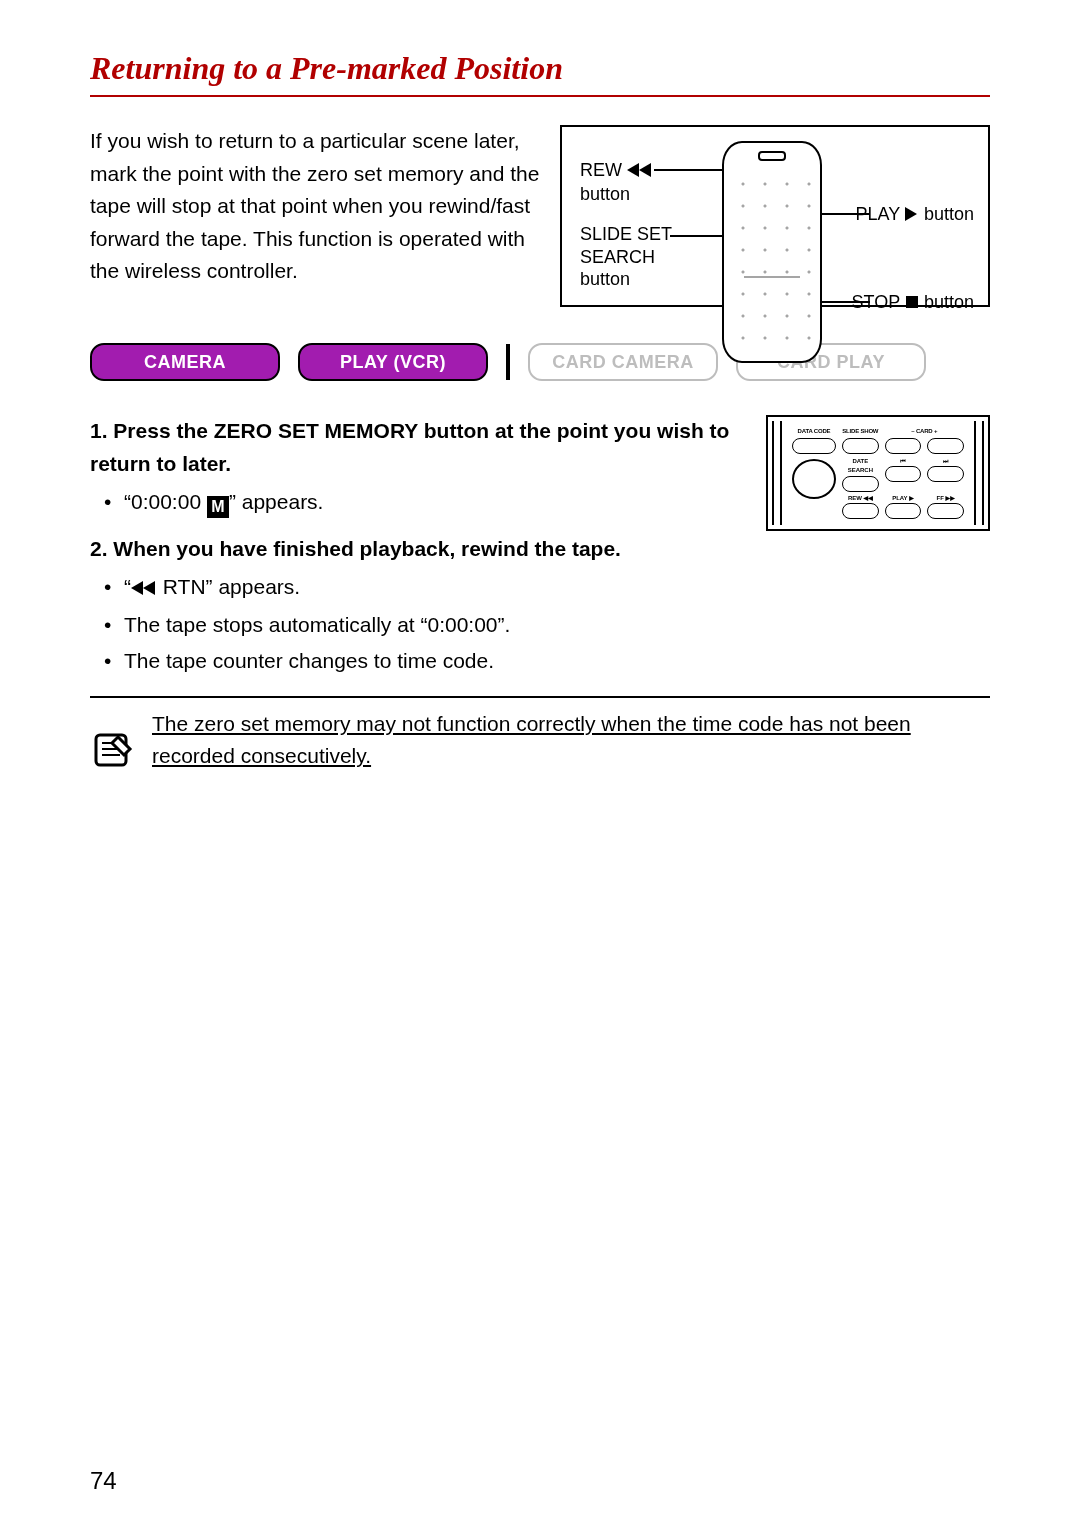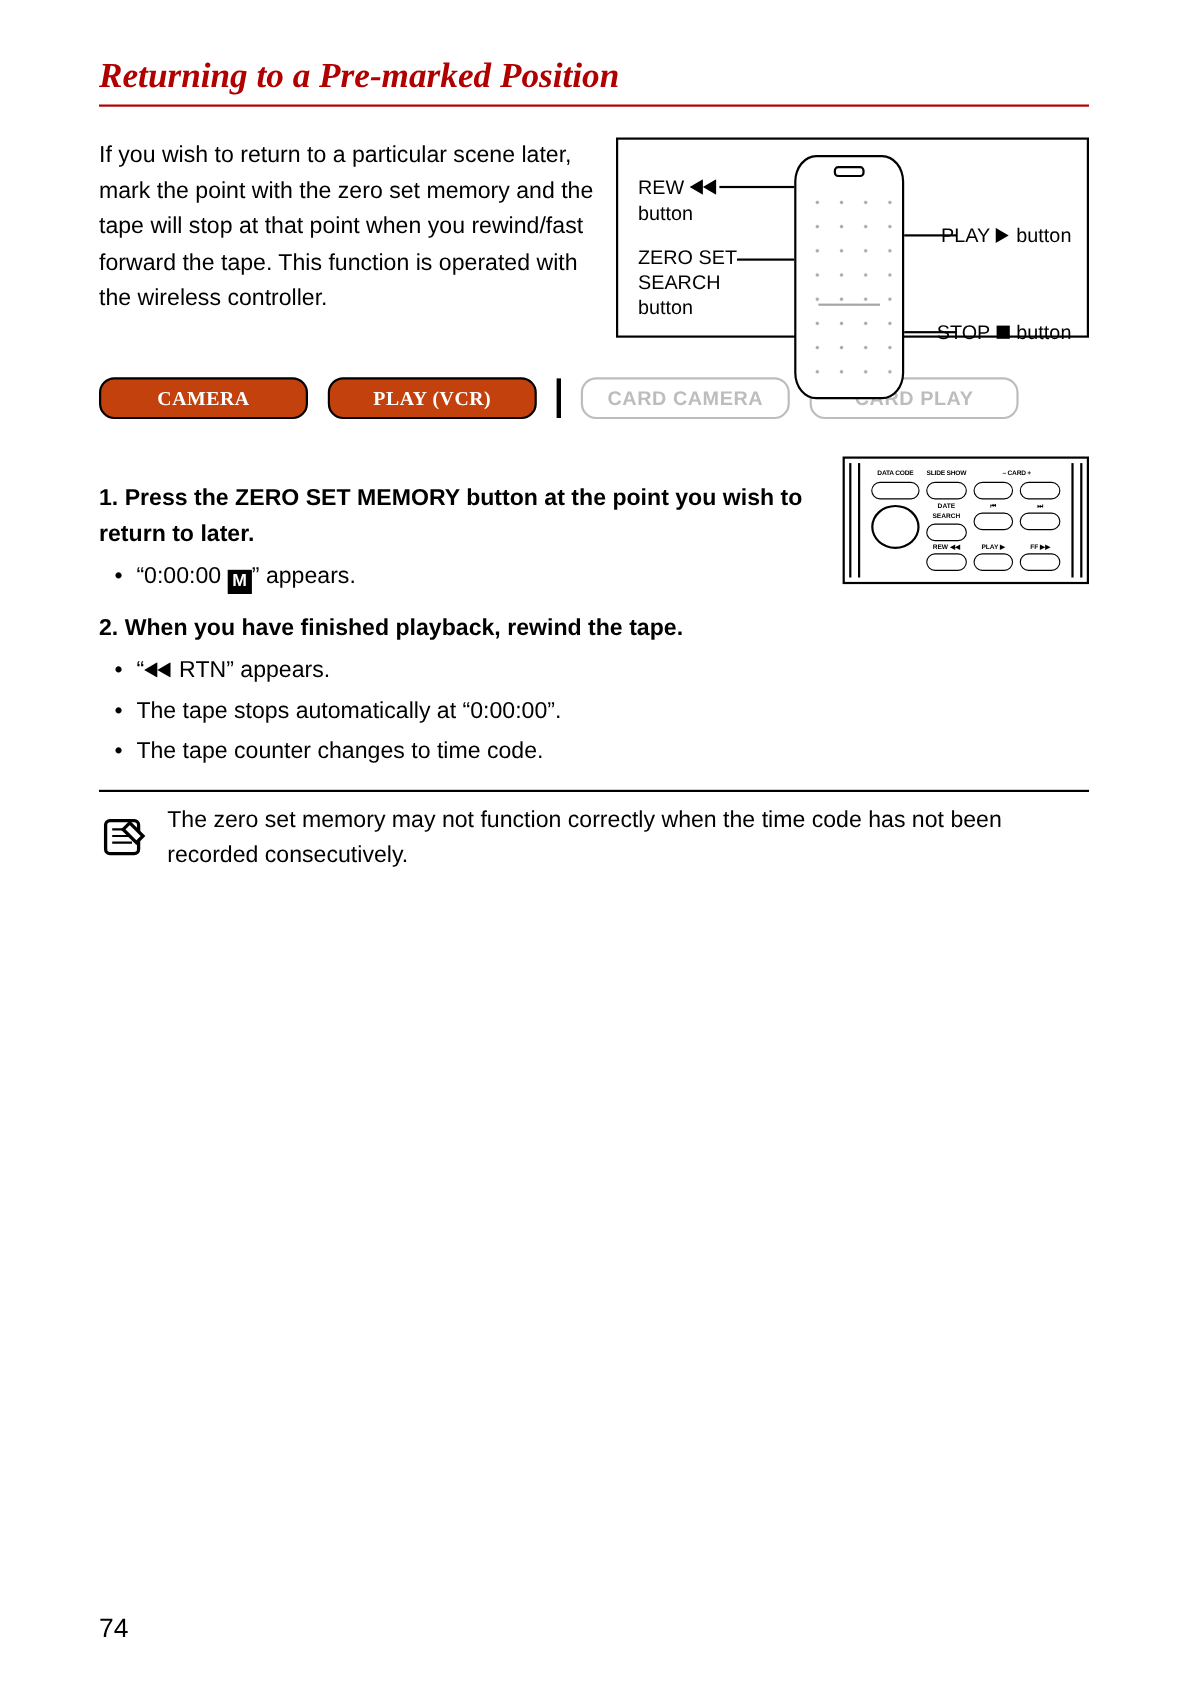--- a/index.html
+++ b/index.html
@@ -96,43 +96,42 @@
     border: 2px solid #000;
     border-radius: 14px;
     display: flex;
     align-items: center;
     justify-content: center;
     font-size: 18px;
     font-weight: 700;
     letter-spacing: 0.5px;
   }
   .mode.filled {
-    background: #c2410c;
+    background: #a21caf;
     color: #fff;
-    font-family: Liberation Serif, serif;
   }
   .mode.ghost {
     color: #bdbdbd;
     border-color: #bdbdbd;
   }
   .divider {
     width: 4px;
     height: 36px;
     background: #000;
   }
   .steps {
     font-size: 21px;
     line-height: 1.55;
   }
   .step-row {
     display: flex;
     gap: 20px;
     align-items: flex-start;
   }
-  .step-text { flex: 1; margin-top: 22px; }
+  .step-text { flex: 1; }
   .step-head { font-weight: 700; margin-bottom: 6px; }
   .bullets { list-style: none; padding-left: 34px; margin-bottom: 14px; }
   .bullets li { position: relative; padding-left: 0; margin-bottom: 4px; }
   .bullets li::before {
     content: "•";
     position: absolute;
     left: -20px;
     top: 0;
   }
   .m-badge {
@@ -192,21 +191,22 @@
   .rs-lbl { font-size: 6px; text-align:center; }
 
   .note-sep {
     border: none;
     border-top: 2px solid #000;
     margin: 18px 0 10px 0;
   }
   .note-row {
     display: flex;
     gap: 18px;
-    align-items: center;
+    align-items: flex-end;
+    text-decoration: underline;
   }
   .note-icon {
     width: 44px; height: 44px;
     flex-shrink: 0;
   }
   .note-text { font-size: 21px; line-height: 1.55; }
   .page-num {
     position: absolute;
     left: 90px;
     bottom: 38px;
@@ -235,21 +235,21 @@
           <svg width="26" height="14" viewBox="0 0 26 14">
               <polygon points="12,0 12,14 0,7" fill="#000"></polygon>
               <polygon points="24,0 24,14 12,7" fill="#000"></polygon>
             </svg>
         </span><br>
         <span>button</span>
       </div>
       <div class="lead" style="left:92px; top:42px; width:68px;"></div>
 
       <div class="lbl" style="left:18px; top:96px;">
-        <span>ZERO SET</span><br>
+        <span>SLIDE SET</span><br>
         <span>SEARCH</span><br>
         <span>button</span>
       </div>
       <div class="lead" style="left:108px; top:108px; width:52px;"></div>
 
       <div class="lbl" style="right:14px; top:76px;">
         <span>PLAY</span>
         <span class="sym">
           <svg width="14" height="14" viewBox="0 0 14 14">
               <polygon points="0,0 0,14 12,7" fill="#000"></polygon>

